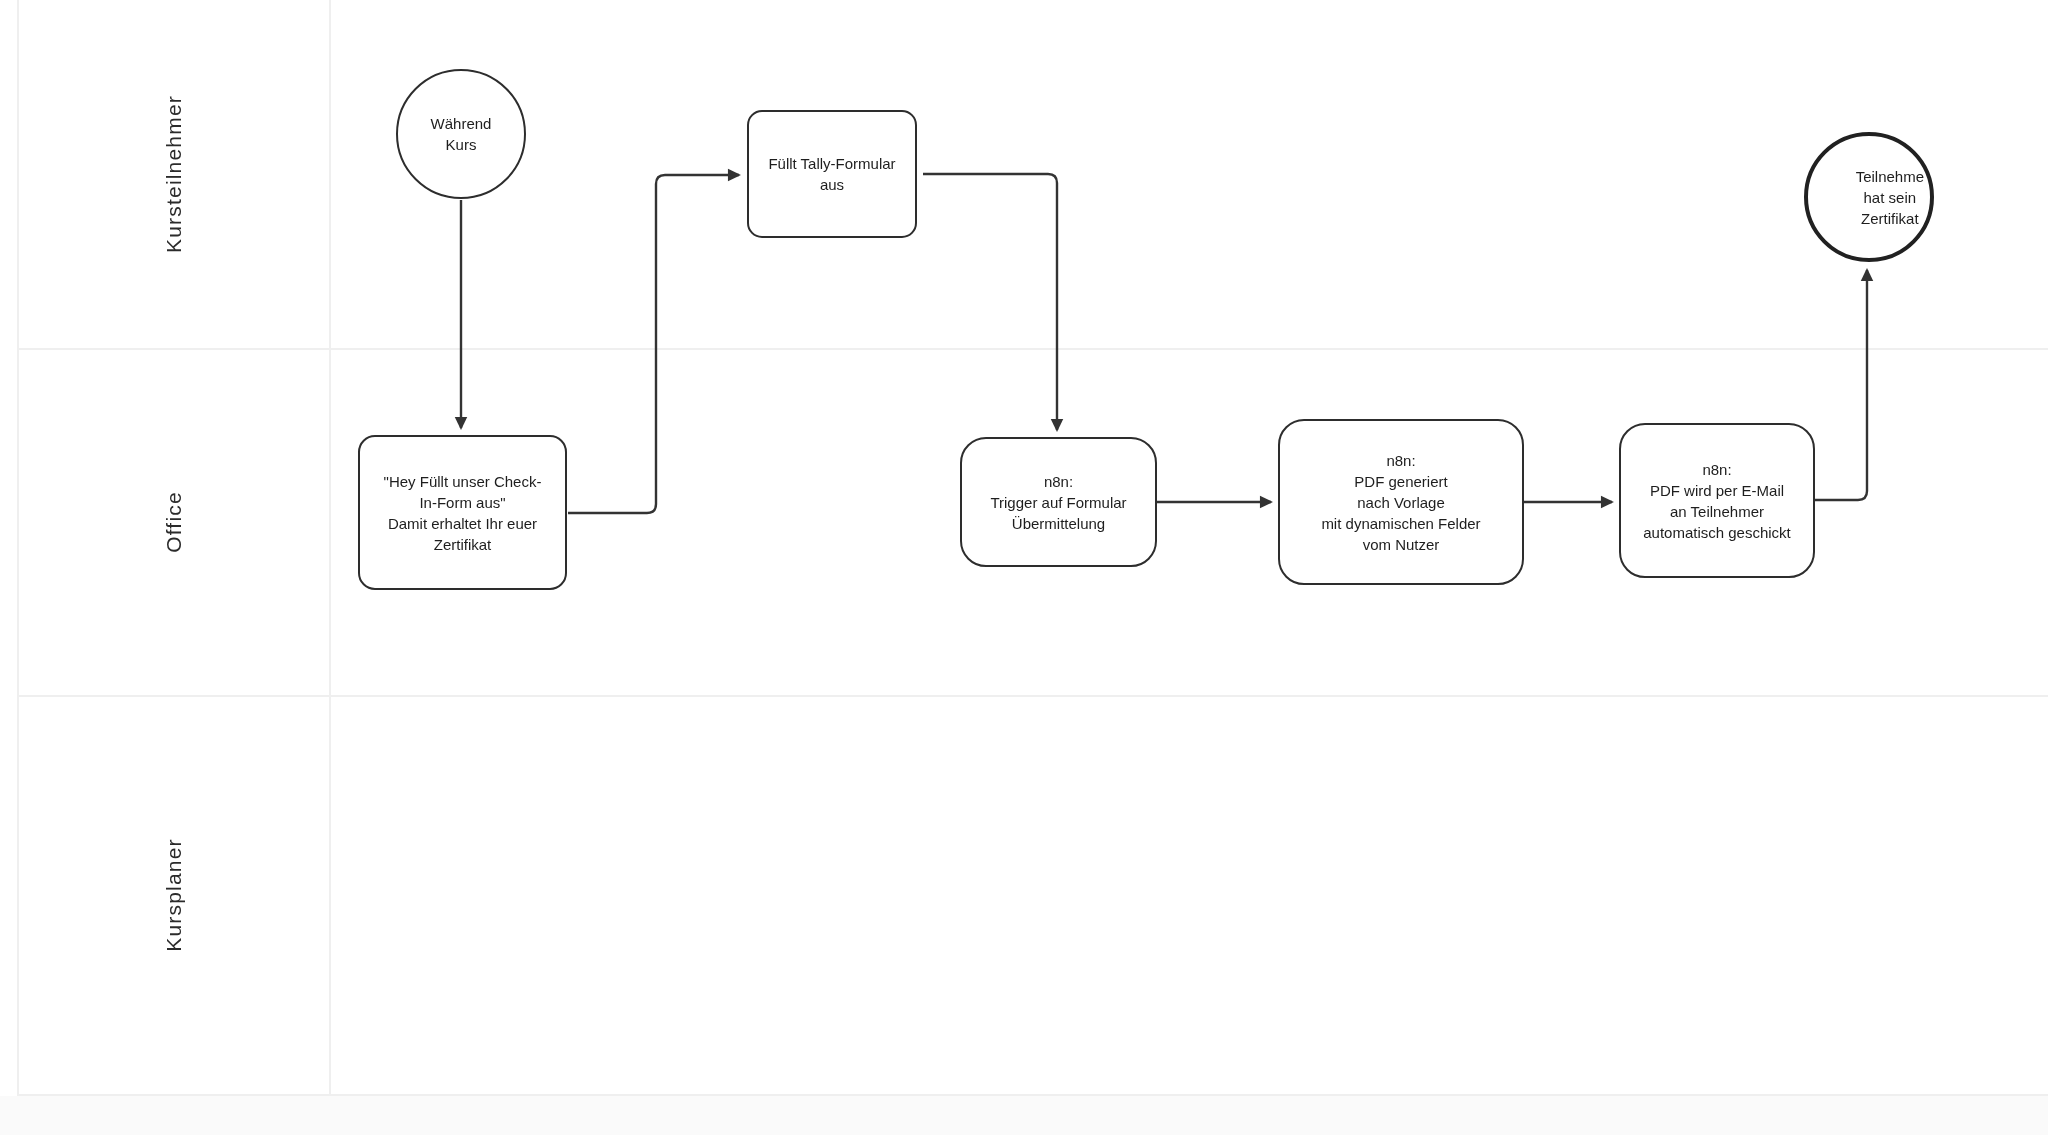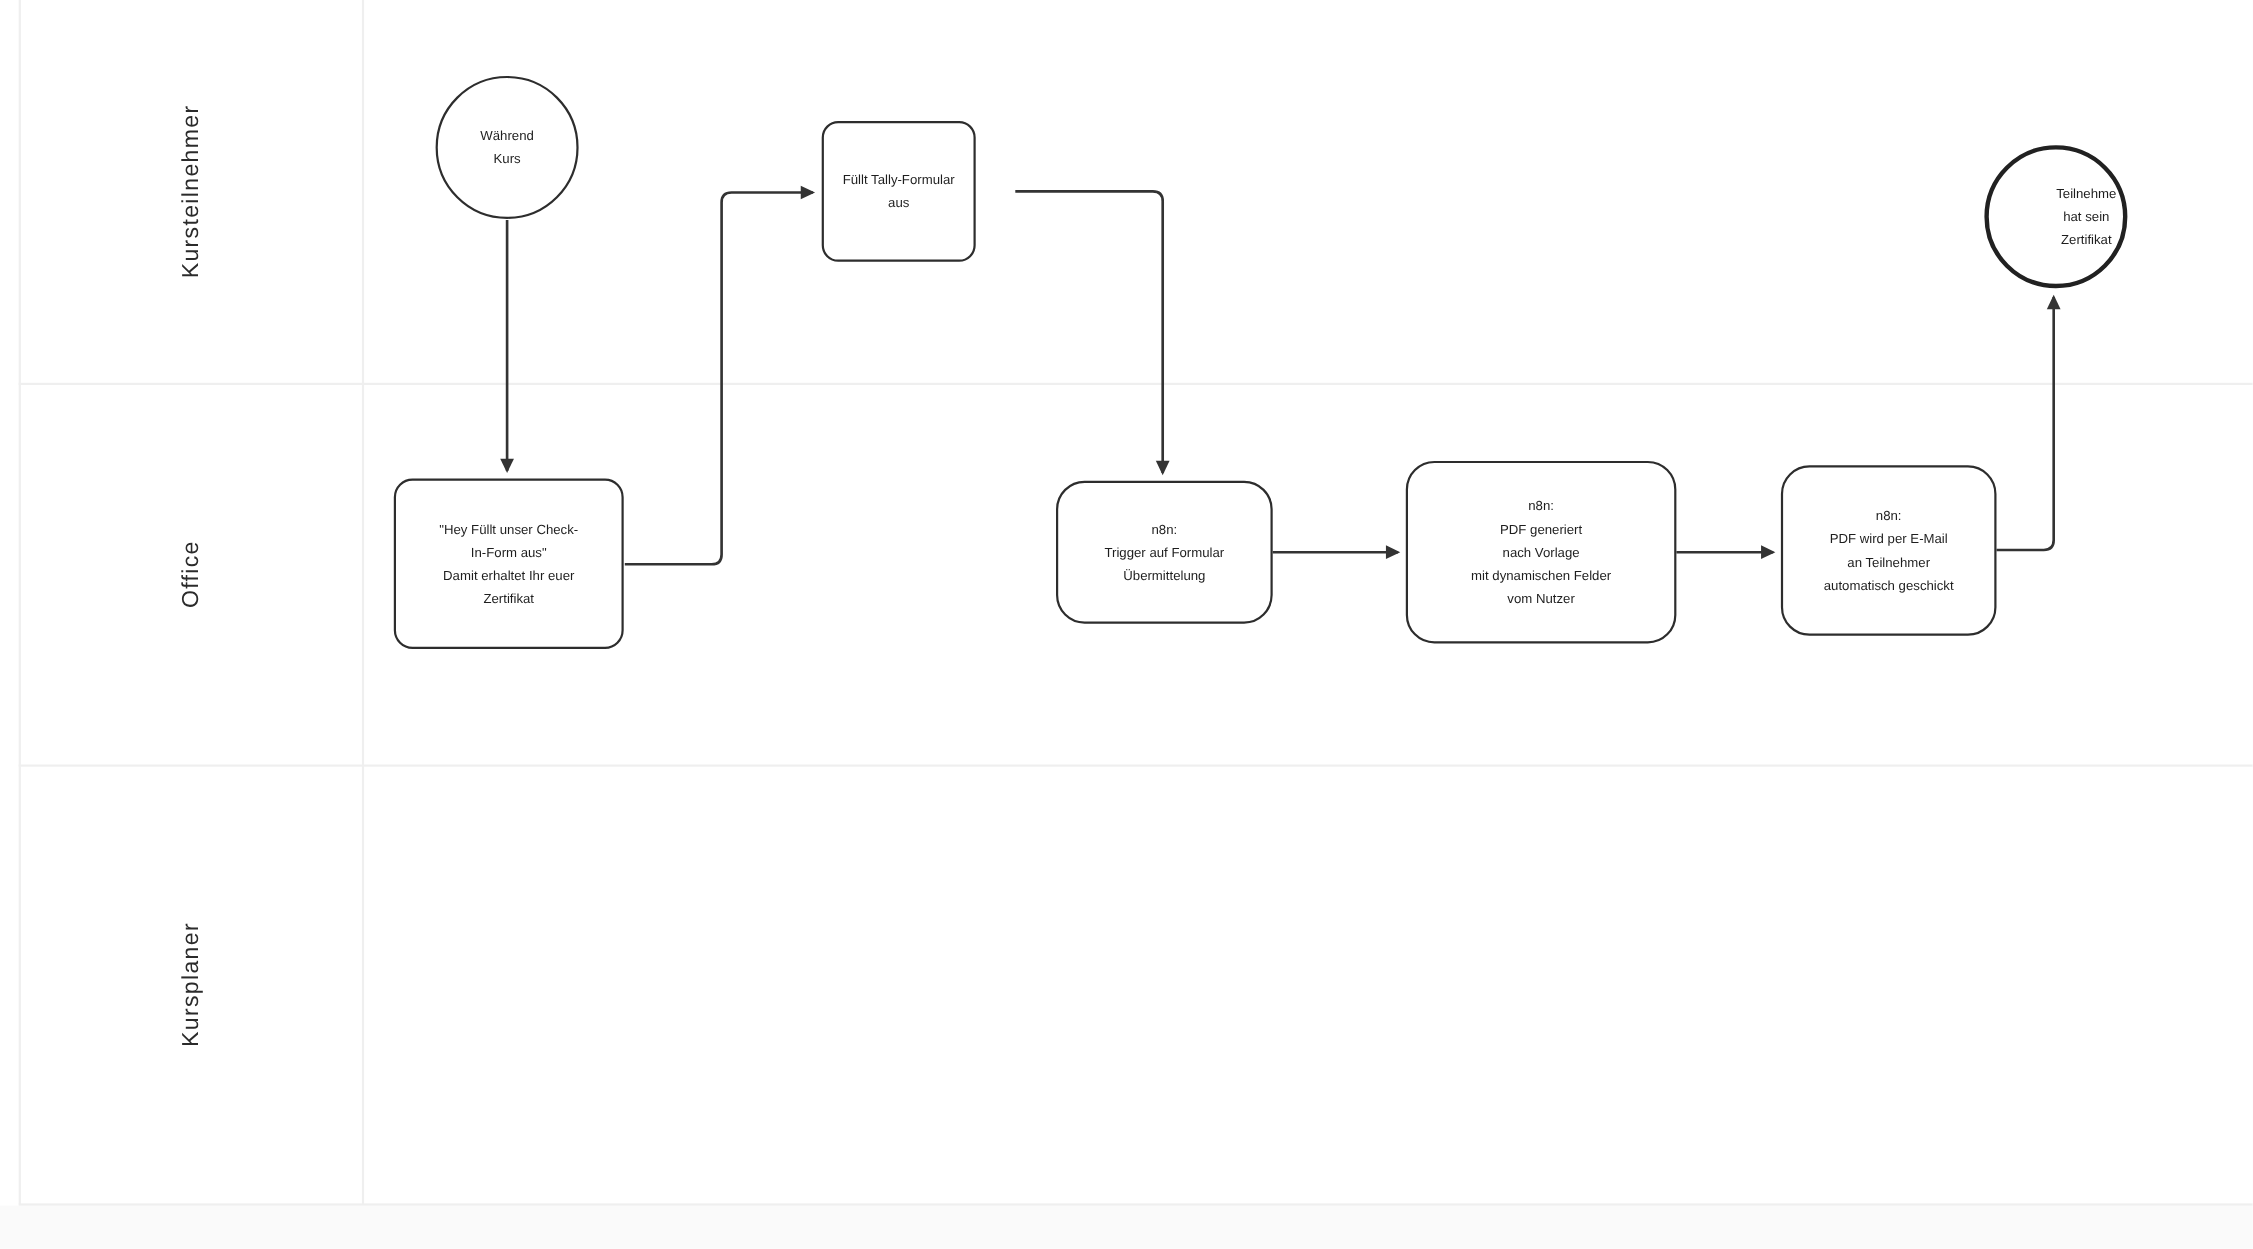--- a/index.html
+++ b/index.html
@@ -49,21 +49,21 @@
   .node {
     position: absolute;
     box-sizing: border-box;
     background: #ffffff;
     border: 2.4px solid #2d2d2d;
     display: flex;
     align-items: center;
     justify-content: center;
     text-align: center;
     color: #1e1e1e;
-    font-size: 12px;
+    font-size: 15px;
     line-height: 21px;
     padding: 6px;
   }
   .node .label {
     white-space: pre-line;
   }
   .shape-circle { border-radius: 50%; }
   .shape-end { border-radius: 50%; border-width: 4.6px; justify-content: flex-end; }
 
   .edges-layer {
@@ -118,21 +118,21 @@
 Kurs</span>
   </div>
 
   <div class="node" style="left:358px; top:435px; width:209px; height:155px; border-radius:17px;">
     <span class="label">"Hey Füllt unser Check-
 In-Form aus"
 Damit erhaltet Ihr euer
 Zertifikat</span>
   </div>
 
-  <div class="node" style="left:747px; top:110px; width:140px; height:128px; border-radius:15px;">
+  <div class="node" style="left:747px; top:110px; width:170px; height:128px; border-radius:15px;">
     <span class="label">Füllt Tally-Formular
 aus</span>
   </div>
 
   <div class="node" style="left:960px; top:437px; width:197px; height:130px; border-radius:26px;">
     <span class="label">n8n:
 Trigger auf Formular
 Übermittelung</span>
   </div>
 

